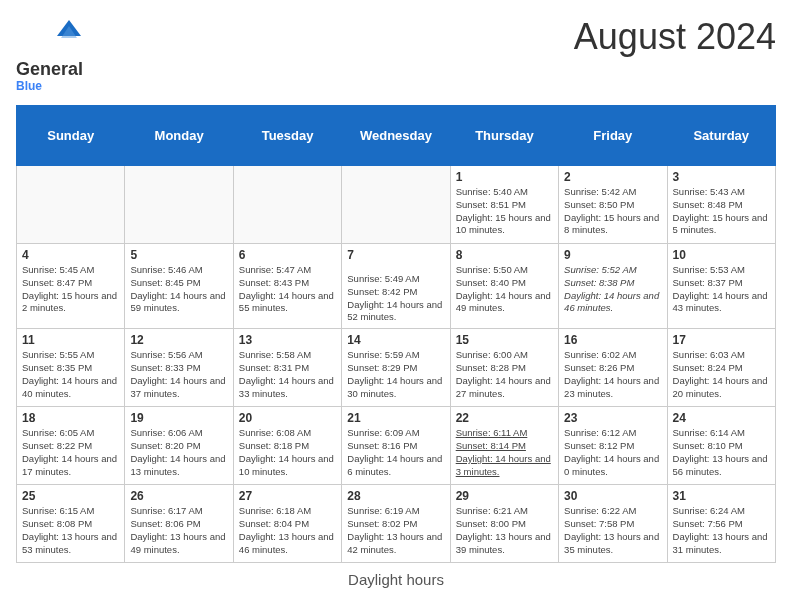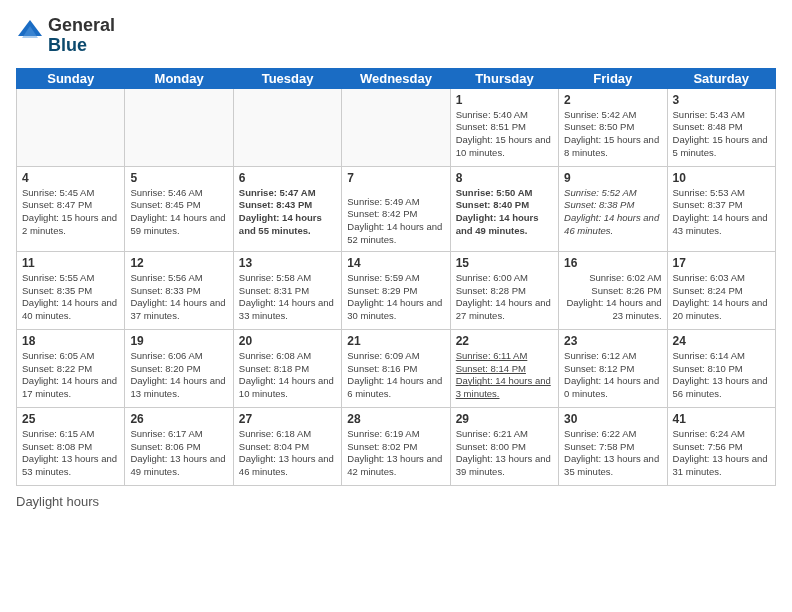--- a/index.html
+++ b/index.html
@@ -11,37 +11,38 @@
       padding: 16px;
     }
     .header {
       display: flex;
       justify-content: space-between;
       align-items: flex-start;
       margin-bottom: 12px;
     }
     .logo {
       display: flex;
-      align-items: flex-start;
-      gap: 4px;
+      align-items: flex-end;
+      gap: 16px;
+      flex-direction: column;
     }
     .logo-text {
       display: flex;
       flex-direction: column;
       line-height: 1.1;
     }
     .logo-general {
       font-size: 18px;
       font-weight: bold;
       color: #333;
     }
     .logo-blue {
-      font-size: 18px;
+      font-size: 12px;
       font-weight: bold;
-      color: #0c4a6e;
+      color: #3b82f6;
     }
     .logo-icon {
       width: 28px;
       height: 28px;
     }
     .title-block {
       text-align: right;
     }
     .calendar-title {
       font-size: 36px;
@@ -54,21 +55,21 @@
     }
     table {
       width: 100%;
       border-collapse: collapse;
       table-layout: fixed;
     }
     th {
       background-color: #1a6cc4;
       color: white;
       text-align: center;
-      padding: 2px 4px;
+      padding: 22px 4px;
       font-size: 13px;
       font-weight: bold;
       border: 1px solid #1a6cc4;
     }
     td {
       vertical-align: top;
       border: 1px solid #ccc;
       padding: 4px 5px;
       font-size: 10px;
       color: #333;
@@ -86,40 +87,41 @@
       margin-bottom: 2px;
       color: #333;
     }
     .day-info {
       font-size: 9.5px;
       color: #444;
       line-height: 1.35;
     }
     .footer {
       margin-top: 8px;
-      font-size: 13px;
+      font-size: 15px;
       color: #555;
-      text-align: left;
+      text-align: center;
     }
   </style>
 </head>
 <body>
 
 <div class="header">
   <div class="logo">
     <svg class="logo-icon" viewBox="0 0 28 28" xmlns="http://www.w3.org/2000/svg">
       <polygon points="14,4 26,20 2,20" fill="#1a6cc4"></polygon>
       <polygon points="14,10 22,22 6,22" fill="#5599dd" opacity="0.5"></polygon>
     </svg>
     <div class="logo-text">
       <span class="logo-general">General</span>
       <span class="logo-blue">Blue</span>
     </div>
   </div>
   <div class="title-block">
+    <div class="calendar-title">August 2024</div>
   </div>
 </div>
 
 <table>
   <thead>
     <tr>
     <th>Sunday</th>
         <th>Monday</th>
         <th>Tuesday</th>
         <th>Wednesday</th>
@@ -161,33 +163,33 @@
 Daylight: 15 hours and 2 minutes.</div>
         </td>
         <td class="has-data">
           <div class="day-number">5</div>
           <div class="day-info" style="white-space: pre-line;">Sunrise: 5:46 AM
 Sunset: 8:45 PM
 Daylight: 14 hours and 59 minutes.</div>
         </td>
         <td class="has-data">
           <div class="day-number">6</div>
-          <div class="day-info" style="white-space: pre-line; font-weight: bold;">Sunrise: 5:47 AM
+          <div class="day-info" style="white-space: pre-line;">Sunrise: 5:47 AM
 Sunset: 8:43 PM
 Daylight: 14 hours and 55 minutes.</div>
         </td>
         <td class="has-data">
           <div class="day-number">7</div>
           <div class="day-info" style="white-space: pre-line; margin-top: 11px;">Sunrise: 5:49 AM
 Sunset: 8:42 PM
 Daylight: 14 hours and 52 minutes.</div>
         </td>
         <td class="has-data">
           <div class="day-number">8</div>
-          <div class="day-info" style="white-space: pre-line; font-weight: bold;">Sunrise: 5:50 AM
+          <div class="day-info" style="white-space: pre-line;">Sunrise: 5:50 AM
 Sunset: 8:40 PM
 Daylight: 14 hours and 49 minutes.</div>
         </td>
         <td class="has-data">
           <div class="day-number">9</div>
           <div class="day-info" style="white-space: pre-line; font-style: italic;">Sunrise: 5:52 AM
 Sunset: 8:38 PM
 Daylight: 14 hours and 46 minutes.</div>
         </td>
         <td class="has-data">
@@ -223,21 +225,21 @@
 Daylight: 14 hours and 30 minutes.</div>
         </td>
         <td class="has-data">
           <div class="day-number">15</div>
           <div class="day-info" style="white-space: pre-line;">Sunrise: 6:00 AM
 Sunset: 8:28 PM
 Daylight: 14 hours and 27 minutes.</div>
         </td>
         <td class="has-data">
           <div class="day-number">16</div>
-          <div class="day-info" style="white-space: pre-line; text-align: right;">Sunrise: 6:02 AM
+          <div class="day-info" style="white-space: pre-line;">Sunrise: 6:02 AM
 Sunset: 8:26 PM
 Daylight: 14 hours and 23 minutes.</div>
         </td>
         <td class="has-data">
           <div class="day-number">17</div>
           <div class="day-info" style="white-space: pre-line;">Sunrise: 6:03 AM
 Sunset: 8:24 PM
 Daylight: 14 hours and 20 minutes.</div>
         </td>
       </tr>
@@ -316,21 +318,21 @@
 Sunset: 8:00 PM
 Daylight: 13 hours and 39 minutes.</div>
         </td>
         <td class="has-data">
           <div class="day-number">30</div>
           <div class="day-info" style="white-space: pre-line;">Sunrise: 6:22 AM
 Sunset: 7:58 PM
 Daylight: 13 hours and 35 minutes.</div>
         </td>
         <td class="has-data">
-          <div class="day-number">41</div>
+          <div class="day-number">31</div>
           <div class="day-info" style="white-space: pre-line;">Sunrise: 6:24 AM
 Sunset: 7:56 PM
 Daylight: 13 hours and 31 minutes.</div>
         </td>
       </tr>
     </tbody>
 </table>
 
 <div class="footer">
   <span>Daylight hours</span>

